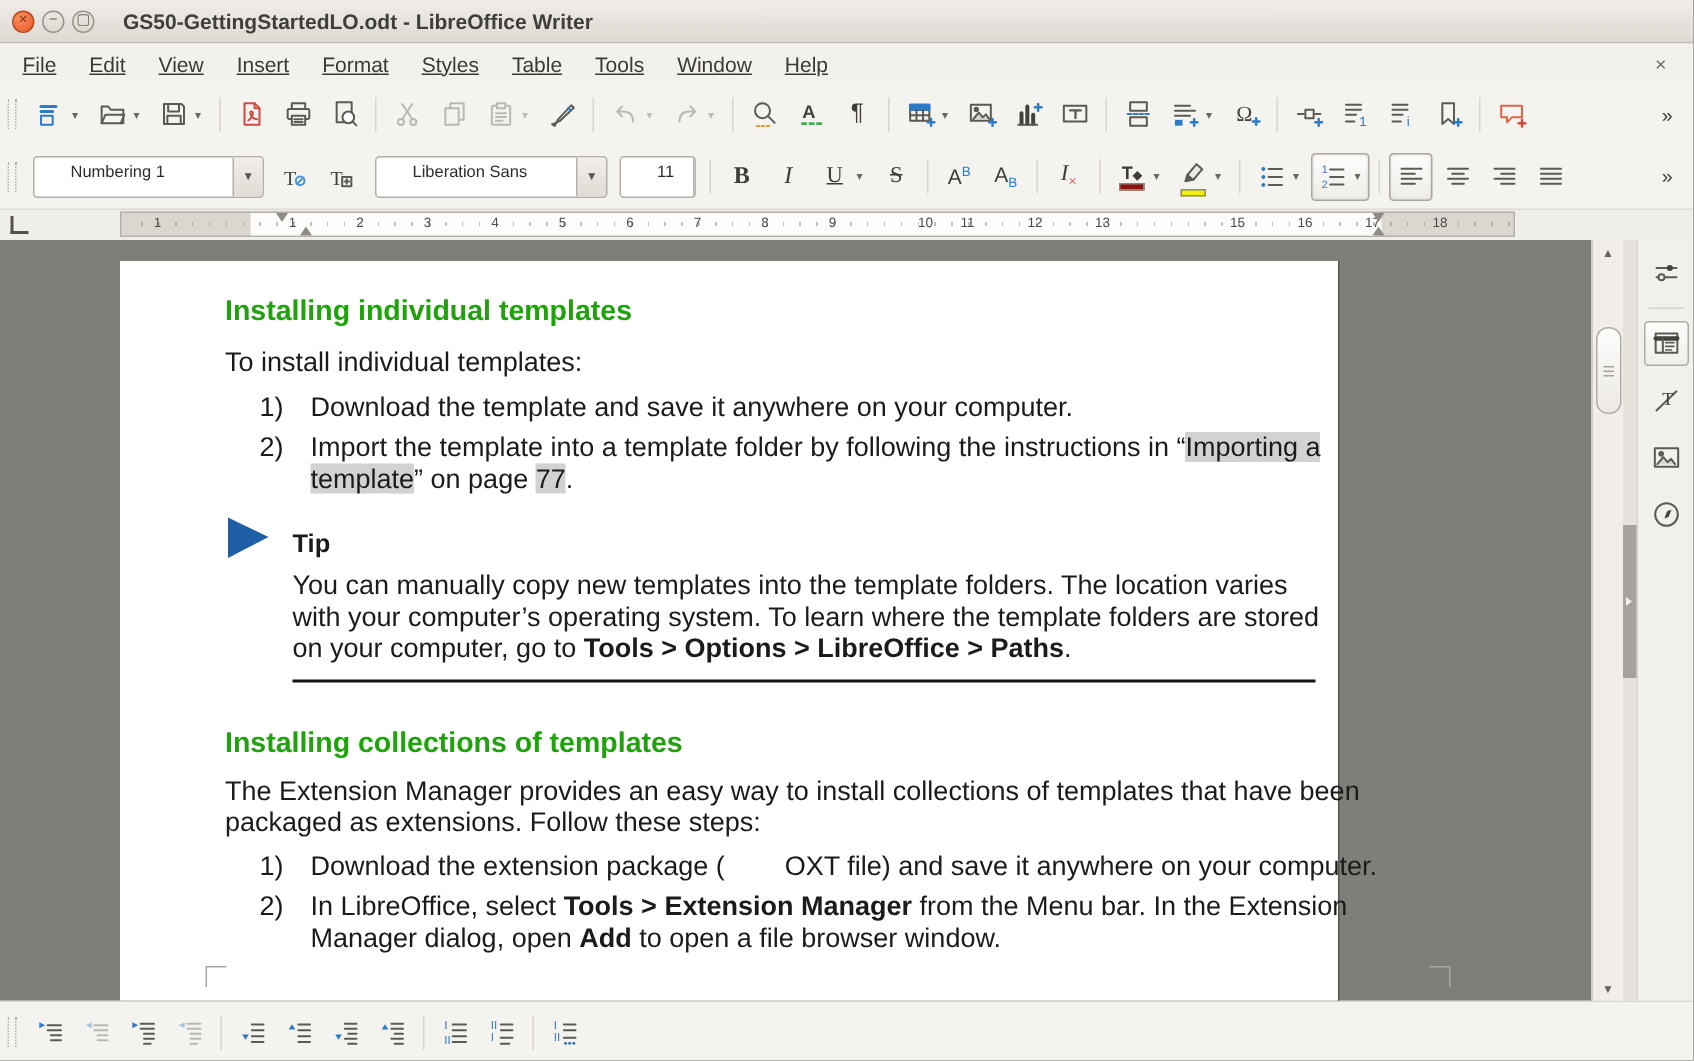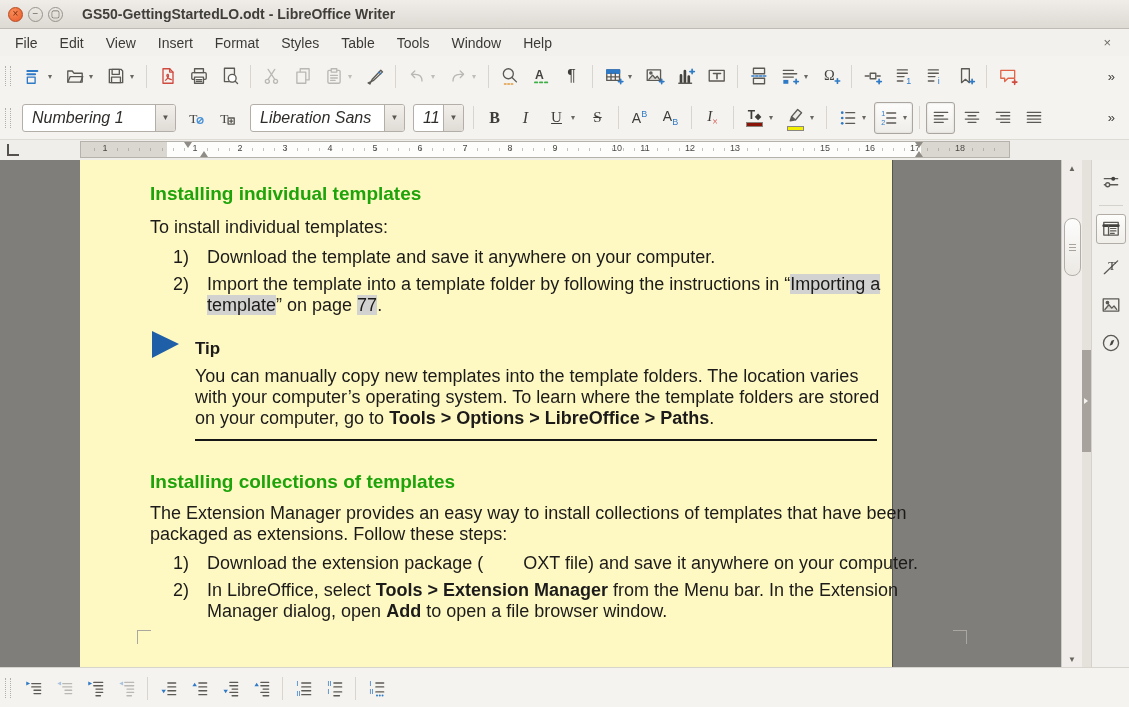--- a/index.html
+++ b/index.html
@@ -8,63 +8,63 @@
   
   #titlebar{height:28px;background:linear-gradient(#f0ede9,#ddd9d3);border-bottom:1px solid #bfbbb4;
             display:flex;align-items:center;padding:0 8px;}
   .winbtn{width:15px;height:15px;border-radius:50%;margin-right:5px;display:flex;align-items:center;justify-content:center;
           font-size:10px;line-height:1;color:#5c3317;box-sizing:border-box;}
   .winbtn.close{background:radial-gradient(circle at 35% 30%,#f98e5a,#e9592b);border:1px solid #b84a20;color:#7e2d0e;}
   .winbtn.min,.winbtn.max{border:1px solid #97938c;color:#6b675f;background:linear-gradient(#ece9e4,#dcd8d2);}
   #title-text{font-weight:bold;font-size:14px;color:#403e3a;margin-left:14px;}
   
   #menubar{height:27px;background:#f3f1ed;display:flex;align-items:center;padding:0 4px;font-size:14px;color:#3c3a36;}
-  .menu-item{padding:4px 11px;border-radius:2px;}
+  .menu-item{padding:4px 11px;border-radius:2px;text-decoration:underline;}
   #menubar-close{margin-left:auto;margin-right:10px;color:#6e6a64;font-size:13px;padding:2px 4px;}
   
   .toolbar{height:40px;display:flex;align-items:center;padding:0 2px;background:#f5f3ef;}
   #toolbar2{height:43px;border-bottom:1px solid #dedad4;}
   .grip{width:4px;height:20px;border-left:1px dotted #b3afa8;border-right:1px dotted #b3afa8;margin:0 7px 0 3px;}
   .sep{width:1px;height:23px;background:#d8d4ce;margin:0 5px;flex:none;}
   .tb-btn{display:flex;align-items:center;justify-content:center;height:30px;padding:0 3px;border-radius:3px;
           margin:0 1px;flex:none;border:1px solid transparent;}
   .tb-btn.active{border:1px solid #aaa69f;background:linear-gradient(#fdfdfc,#efede9);box-shadow:inset 0 0 2px #cfccc6;}
   .tb-btn.off{opacity:.38;}
   .icon{display:flex;width:21px;height:21px;align-items:center;justify-content:center;}
   .icon svg{width:20px;height:20px;}
   .caret{font-size:8px;color:#6a6660;margin-left:2px;width:8px;text-align:center;}
   .g{font-size:15px;color:#3f3d39;font-weight:normal;line-height:1;}
   .colbtn{display:flex;flex-direction:column;align-items:center;}
   .colbtn .bar{width:17px;height:5px;margin-top:1px;border:1px solid #8a8680;box-sizing:border-box;}
   .overflow-btn{margin-left:auto;margin-right:8px;}
   
   .combo{display:flex;height:26px;border:1px solid #b3afa8;border-radius:3px;background:#fff;align-items:stretch;
          margin:0 4px;overflow:hidden;flex:none;}
-  .combo .txt{padding:4px 9px;font-size:16px;color:#2e2c29;white-space:nowrap;overflow:hidden;flex:1;font-style:italic;}
+  .combo .txt{padding:4px 24px;font-size:11px;color:#2e2c29;white-space:nowrap;overflow:hidden;flex:1;}
   .combo .arr{width:19px;background:linear-gradient(#f2efeb,#dfdbd5);border-left:1px solid #b3afa8;
               display:flex;align-items:center;justify-content:center;font-size:8px;color:#5a5650;}
   
   #ruler-row{height:20px;position:relative;background:#f0eeea;}
   #tabstop{position:absolute;left:7px;top:4px;width:10px;height:10px;border-left:2px solid #55524d;border-bottom:2px solid #55524d;}
   #ruler{position:absolute;left:80px;top:1px;width:930px;height:17px;background:#dad6d0;border:1px solid #b5b1ab;box-sizing:border-box;}
   #ruler-white{position:absolute;left:86px;top:0;width:754px;height:100%;background:#fdfdfc;}
   #ruler-ticks{position:absolute;left:0;top:0;width:100%;height:100%;
      background-image:repeating-linear-gradient(90deg,transparent 0,transparent 10.25px,#94908a 10.25px,#94908a 11.25px);
      background-position:3px 0;opacity:.55;
      -webkit-mask-image:linear-gradient(transparent 40%,#000 40%,#000 60%,transparent 60%);
      mask-image:linear-gradient(transparent 40%,#000 40%,#000 60%,transparent 60%);}
   .rnum{position:absolute;top:1px;font-size:9px;color:#4c4a46;transform:translateX(-50%);background:transparent;}
   .marker{position:absolute;width:0;height:0;border:4px solid transparent;}
   .marker.down{border-top:6px solid #8f8b85;top:0;}
   .marker.up{border-bottom:6px solid #8f8b85;bottom:0;}
   
   #main{display:flex;height:507px;}
   #left-col{flex:1;display:flex;flex-direction:column;min-width:0;}
   #workspace{position:relative;flex:1;background:#7f7e7a;overflow:hidden;}
-  #page{position:absolute;left:80px;top:0;width:812px;height:100%;background:#fef9c3;box-shadow:1px 0 0 #55544f;}
+  #page{position:absolute;left:80px;top:14px;width:812px;height:100%;background:#ffffff;box-shadow:1px 0 0 #55544f;}
   .doc{position:absolute;color:#1c1b1a;font-size:18px;line-height:21px;white-space:nowrap;}
   .h1{font-size:19px;line-height:23px;font-weight:bold;color:var(--green);}
   .b{font-weight:bold;}
   .shade{background:var(--shade);text-align:center;}
   .sq{text-decoration-style:wavy;text-decoration-color:#e03b30;text-decoration-thickness:1px;text-underline-offset:2px;margin-left:40px;}
   #tip-triangle{position:absolute;left:72px;top:171px;width:0;height:0;border-top:13px solid transparent;
                 border-bottom:14px solid transparent;border-left:27px solid var(--tipblue);}
   #tip-text{padding-bottom:10px;border-bottom:2px solid #161614;}
   .cornermark{position:absolute;width:13px;height:13px;border-color:#aaa7a1;border-style:solid;border-width:0;}
   .cornermark.left{border-top-width:1px;border-left-width:1px;}

